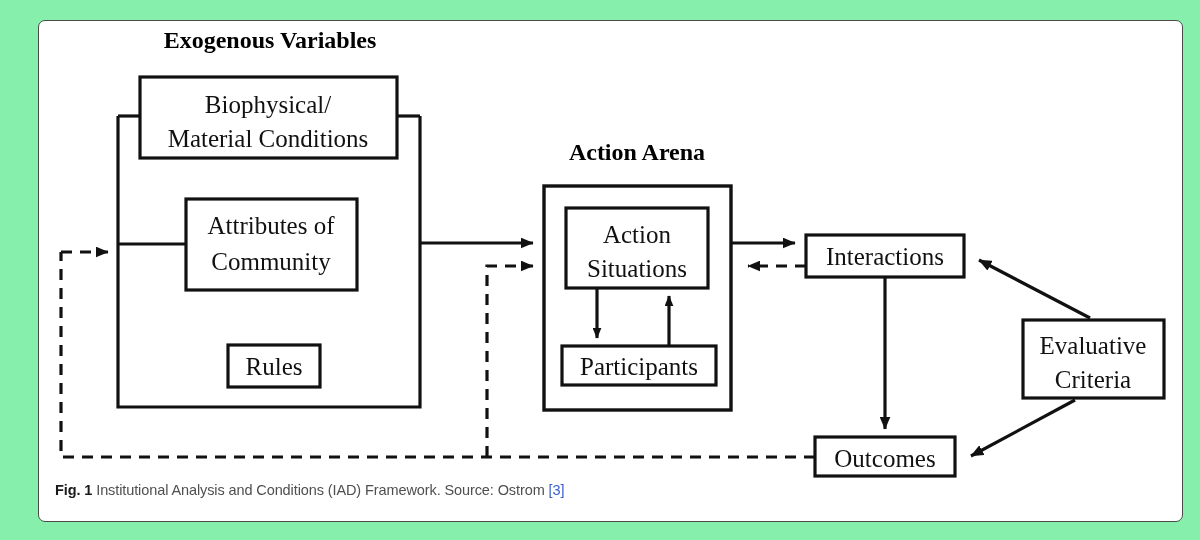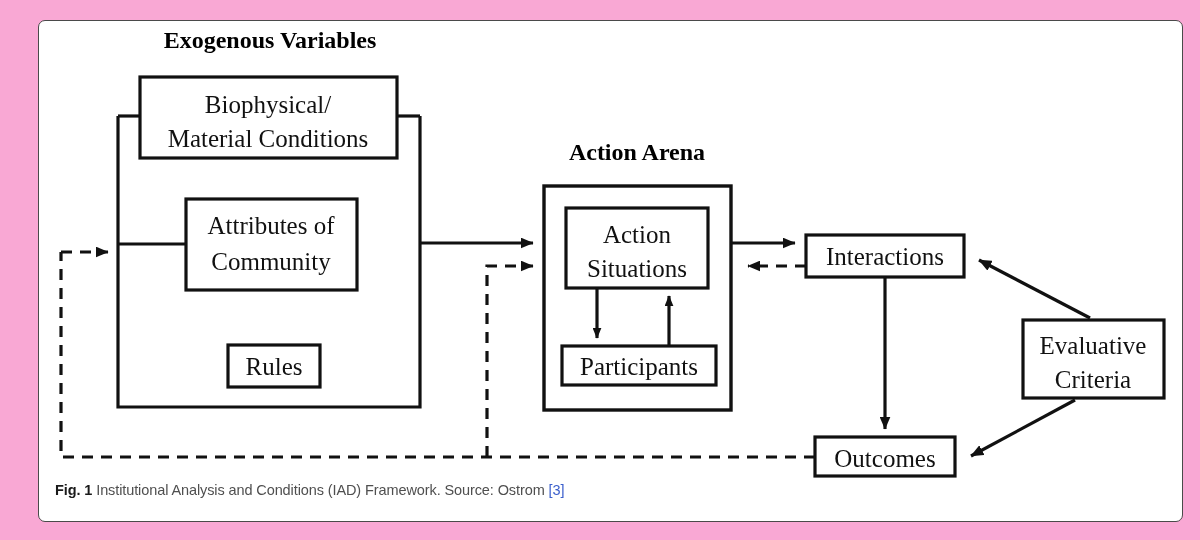--- a/index.html
+++ b/index.html
@@ -8,21 +8,21 @@
     padding: 0;
     background: #ffffff;
   }
   body {
     font-family: "Liberation Sans", sans-serif;
   }
   #page {
     position: relative;
     width: 1200px;
     height: 540px;
-    background: #f9a8d4;
+    background: #86efac;
     overflow: hidden;
   }
   #figure-frame {
     position: absolute;
     left: 38px;
     top: 20px;
     width: 1145px;
     height: 502px;
     border: 1.6px solid #4a4a4a;
     border-radius: 7px;

